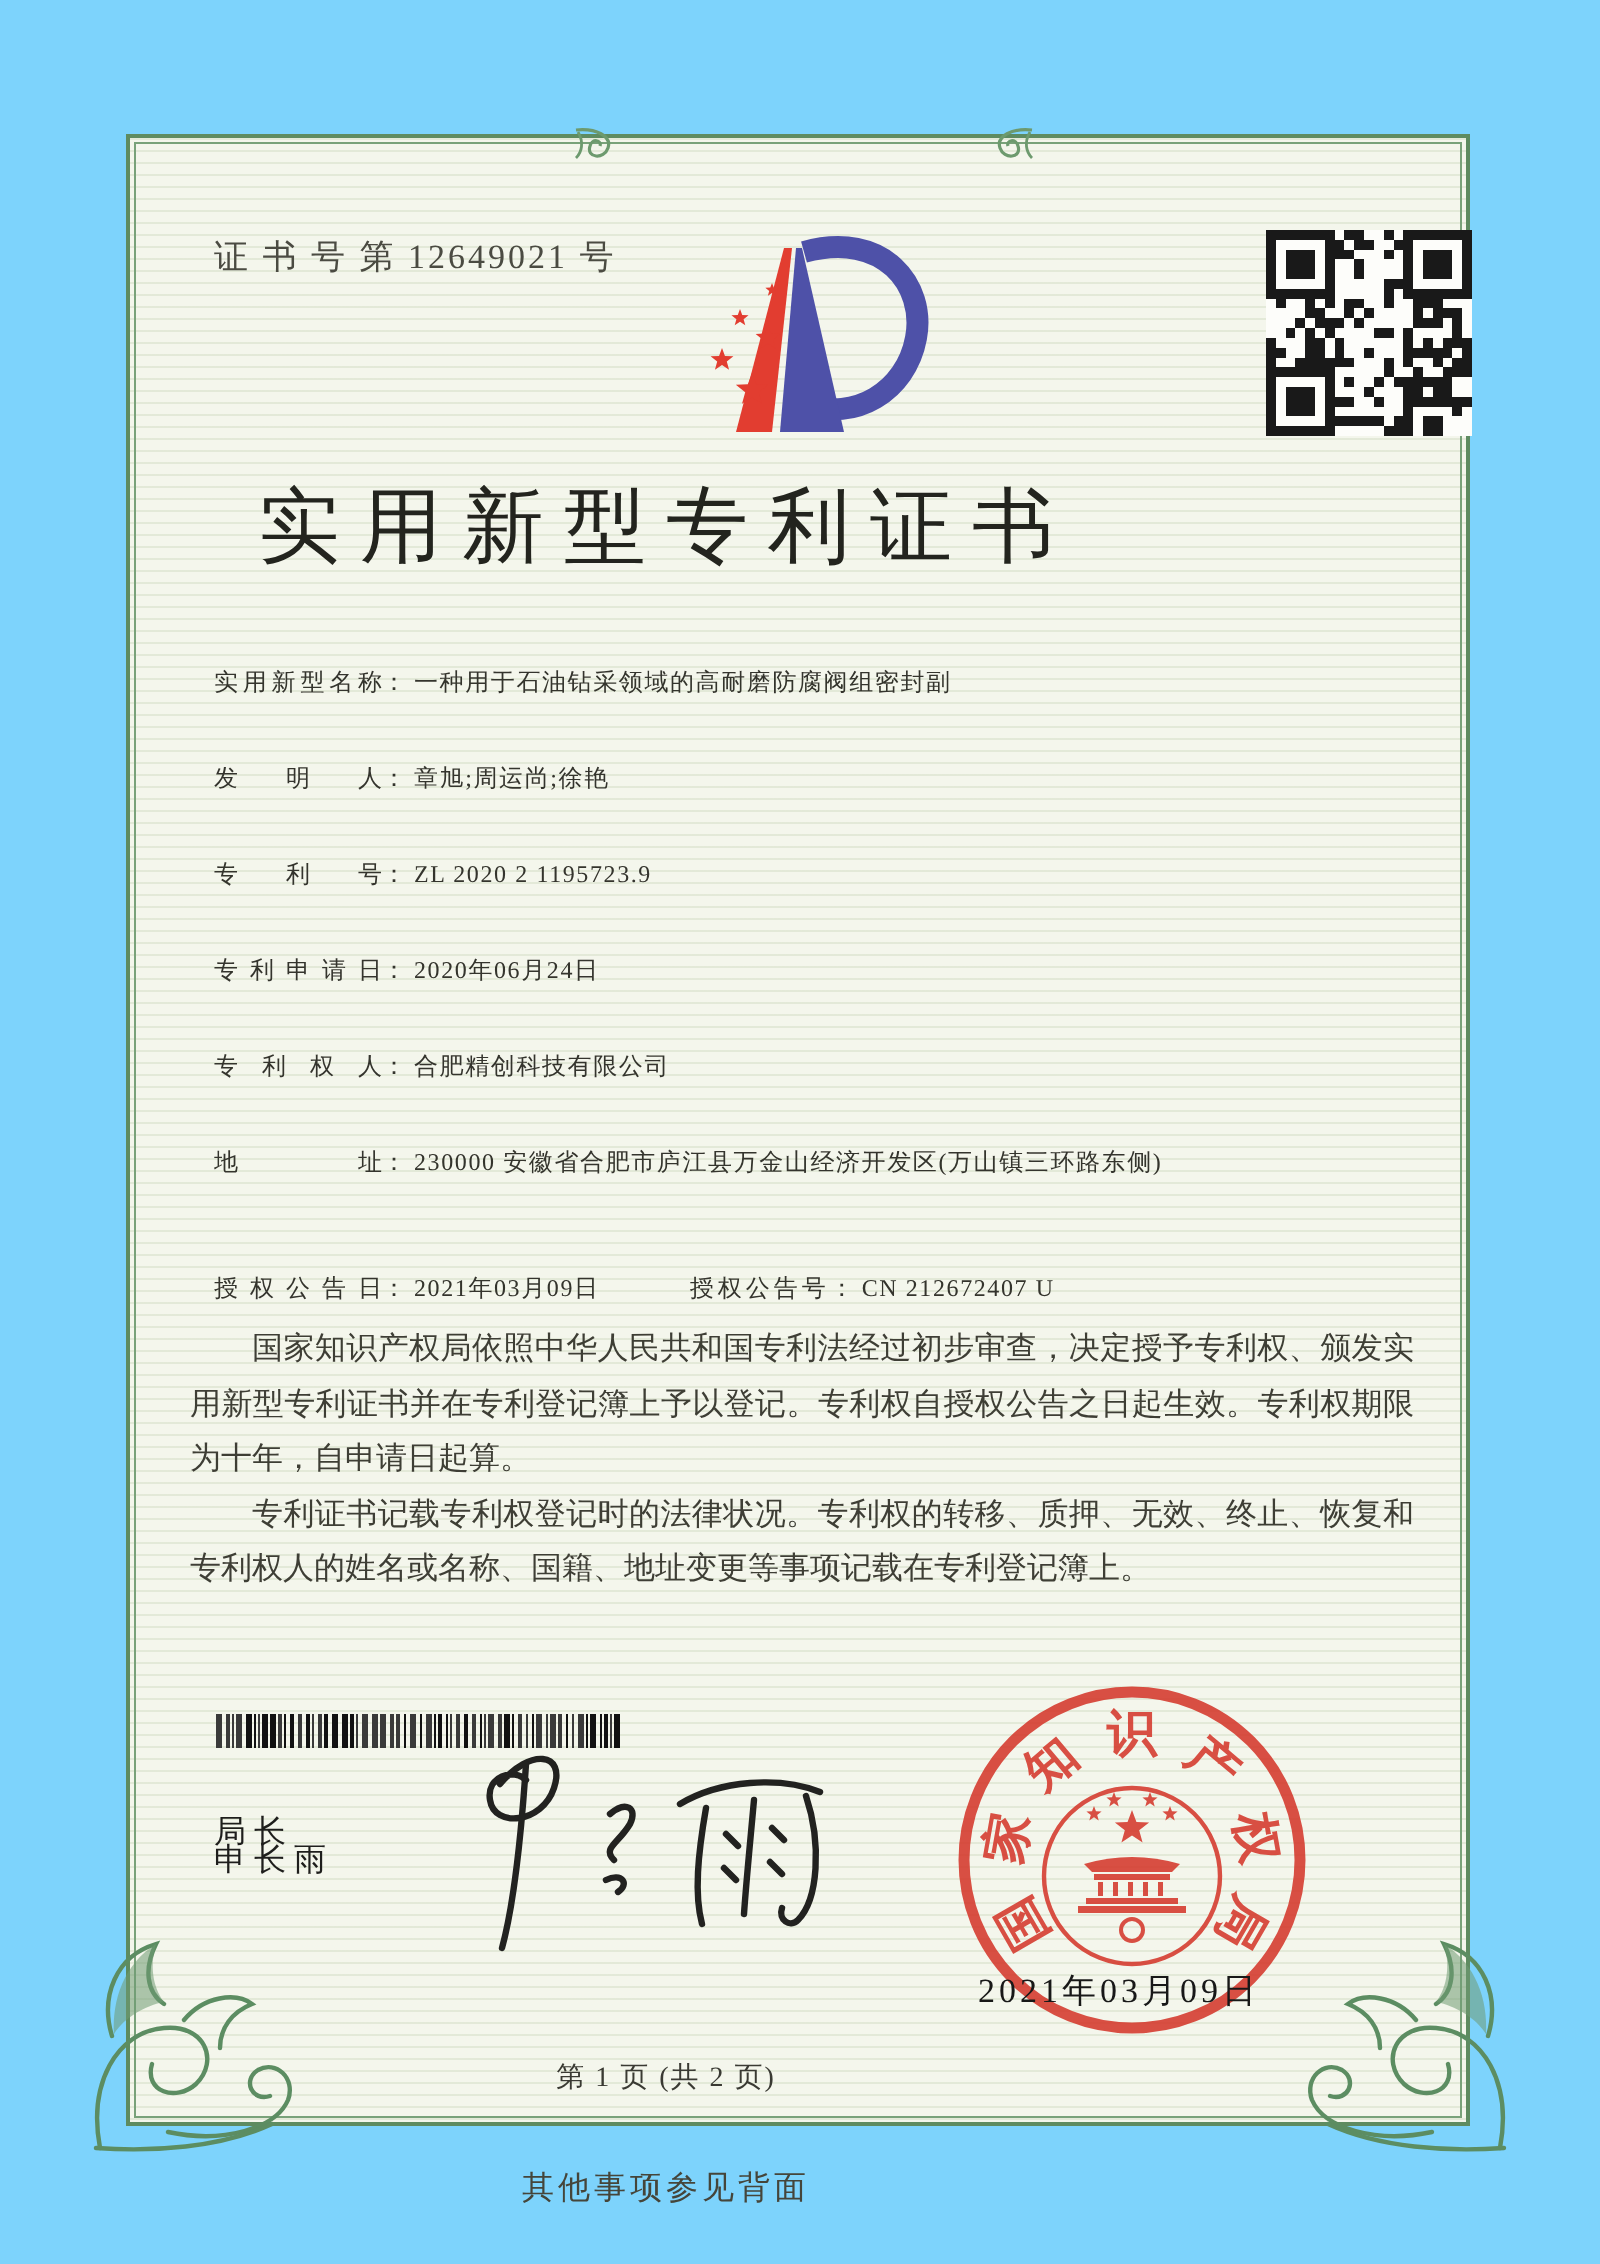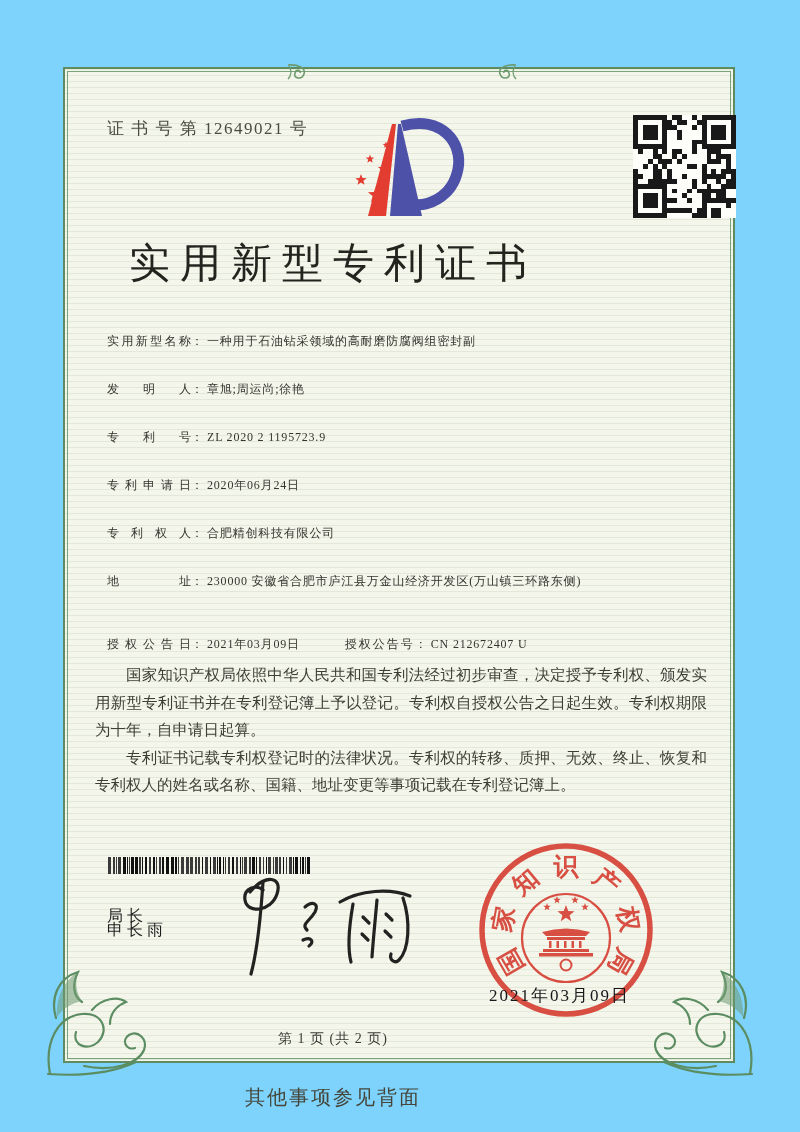--- a/index.html
+++ b/index.html
@@ -33,21 +33,21 @@
   .paras{left:95px;top:661px;width:612px;font-size:15.5px;line-height:27.5px;
     color:#3e3e35;text-align:justify;}
   .paras p{margin:0;text-indent:2em;}
 
   .director{left:107px;font-family:"Liberation Sans","DejaVu Sans",sans-serif;
     font-size:16px;letter-spacing:4px;color:#1e1e1c;}
   .d1{top:906px;} .d2{top:920px;}
 
   .seal-date{left:489px;top:984px;font-size:17px;letter-spacing:2px;color:#181818;}
   .page-no{top:1030px;font-size:14px;letter-spacing:1px;color:#3a3a33;}
-  .back-note{top:1084px;font-size:20px;letter-spacing:2px;color:#45453a;}
+  .back-note{top:1084px;font-size:16px;letter-spacing:2px;color:#45453a;}
 
   .sealChar{font-size:25px;font-weight:bold;fill:#d5382c;font-family:"Liberation Serif",serif;
     text-anchor:middle;}
   svg{display:block;}
 </style>
 </head>
 <body>
 
 <div class="page">
 

